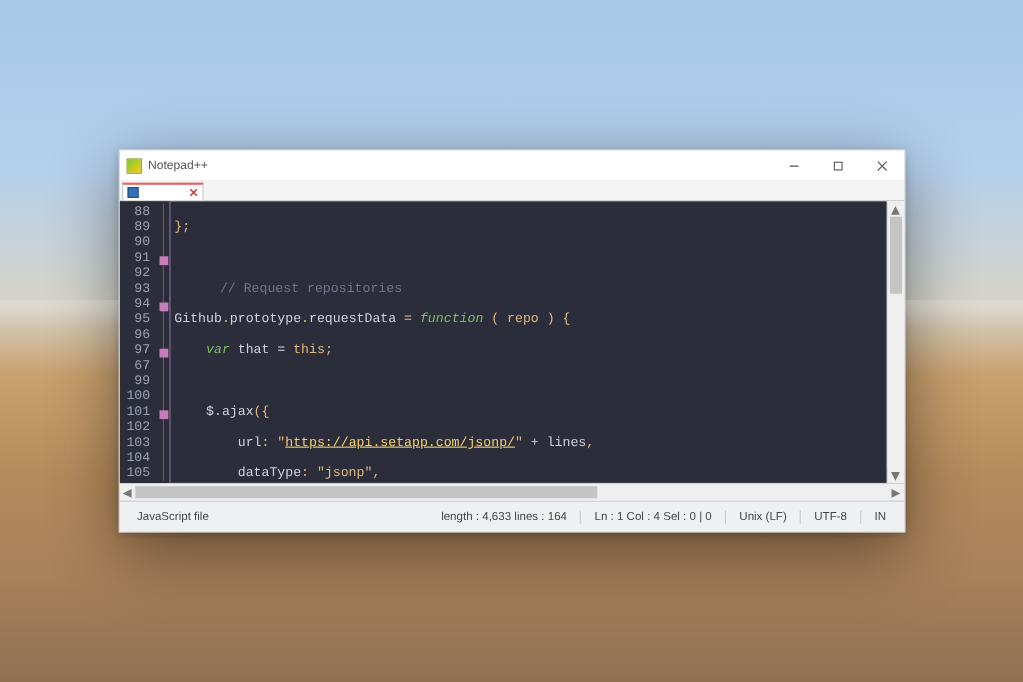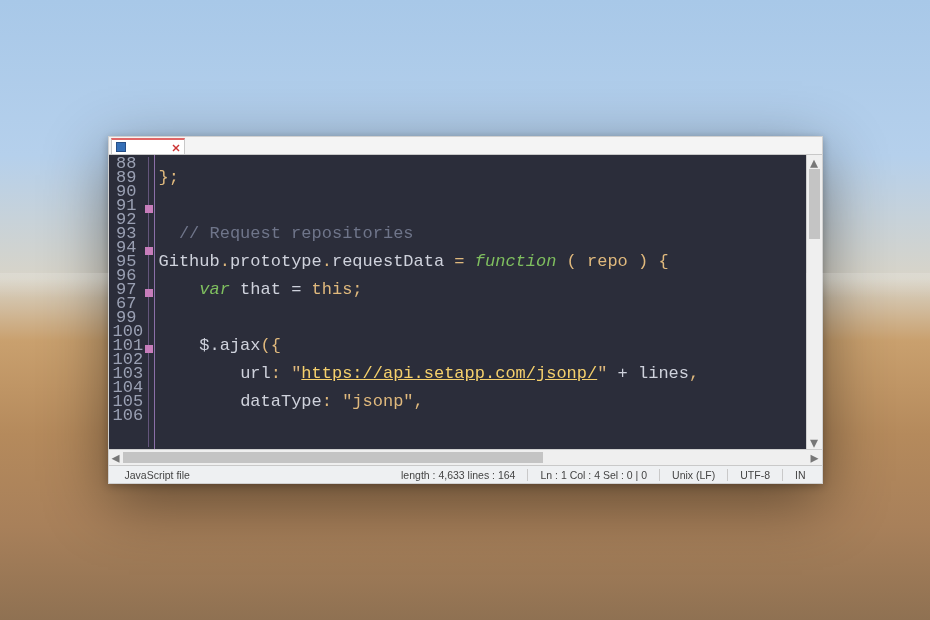--- a/index.html
+++ b/index.html
@@ -84,21 +84,21 @@
   .editor-wrap {
     flex: 1;
     display: flex;
     min-height: 0;
   }
   .editor {
     flex: 1;
     background: #2b2d3a;
     display: flex;
     font-family: Consolas, "Courier New", monospace;
-    font-size: 17px;
+    font-size: 12px;
     line-height: 14px;
     overflow: hidden;
     position: relative;
   }
   .gutter {
     background: #2b2d3a;
     color: #9aa0b3;
     text-align: right;
     padding: 2px 6px 2px 4px;
     user-select: none;
@@ -135,21 +135,21 @@
   .code-line { height: 14px; }
   .t-kw     { color: #7fbf5f; font-style: italic; text-align: center; }
   .t-obj    { color: #cfd2dc; }
   .t-prop   { color: #cfd2dc; }
   .t-punct  { color: #e0b97d; }
   .t-op     { color: #e0b97d; }
   .t-this   { color: #e0b97d; }
   .t-str    { color: #e0b97d; }
   .t-url    { color: #f5d06c; text-decoration: underline; }
   .t-key2   { color: #cfd2dc; }
-  .t-cmt    { color: #6f758a; }
+  .t-cmt    { color: #6f758a; margin-left: 27px; }
 
   .vscroll {
     width: 16px;
     background: #efefef;
     border-left: 1px solid #cfcfcf;
     display: flex; flex-direction: column; align-items: center;
   }
   .vscroll .arrow { height: 14px; width:100%; display:flex; align-items:center; justify-content:center; color:#777; }
   .vscroll .track { flex: 1; width: 100%; background:#efefef; position:relative; }
   .vscroll .thumb { position:absolute; left:2px; right:2px; top:0; height:70px; background:#c4c4c4; }
@@ -158,39 +158,61 @@
     height: 16px;
     background: #efefef;
     border-top: 1px solid #cfcfcf;
     display: flex; align-items: center;
   }
   .hscroll .arrow { width: 14px; height:100%; display:flex; align-items:center; justify-content:center; color:#777; }
   .hscroll .track { flex:1; height:100%; position:relative; background:#efefef; }
   .hscroll .thumb { position:absolute; top:2px; bottom:2px; left:0; width:420px; background:#c4c4c4; }
 
   .statusbar {
-    height: 18px;
+    height: 28px;
     background: #eef0f2;
     border-top: 1px solid #c9c9c9;
     display: flex;
     align-items: center;
     font-size: 10.5px;
     color: #444;
     padding: 0 4px;
     gap: 0;
   }
   .status-seg { padding: 0 12px; }
   .status-sep { width:1px; height:12px; background:#c9c9c9; }
   .status-flex { flex:1; }
 </style>
 </head>
 <body>
 
 <div class="window">
 
+  <div class="titlebar">
+    <div class="app-icon"></div>
+    <div class="title">Notepad++</div>
+    <div class="winctrl">
+      <div class="winbtn">
+        <svg viewBox="0 0 10 10">
+            <line x1="1" y1="5" x2="9" y2="5"></line>
+          </svg>
+      </div>
+      <div class="winbtn">
+        <svg viewBox="0 0 10 10">
+            <rect x="1.5" y="1.5" width="7" height="7"></rect>
+          </svg>
+      </div>
+      <div class="winbtn close">
+        <svg viewBox="0 0 10 10">
+            <line x1="1" y1="1" x2="9" y2="9"></line>
+            <line x1="9" y1="1" x2="1" y2="9"></line>
+          </svg>
+      </div>
+    </div>
+  </div>
 
   <div class="tabbar">
     <div class="tab">
       <span class="tab-icon"></span>
       <span class="tab-indicator"></span>
       <span class="tab-close">
         <svg viewBox="0 0 8 8">
             <line x1="1" y1="1" x2="7" y2="7"></line>
             <line x1="7" y1="1" x2="1" y2="7"></line>
           </svg>

